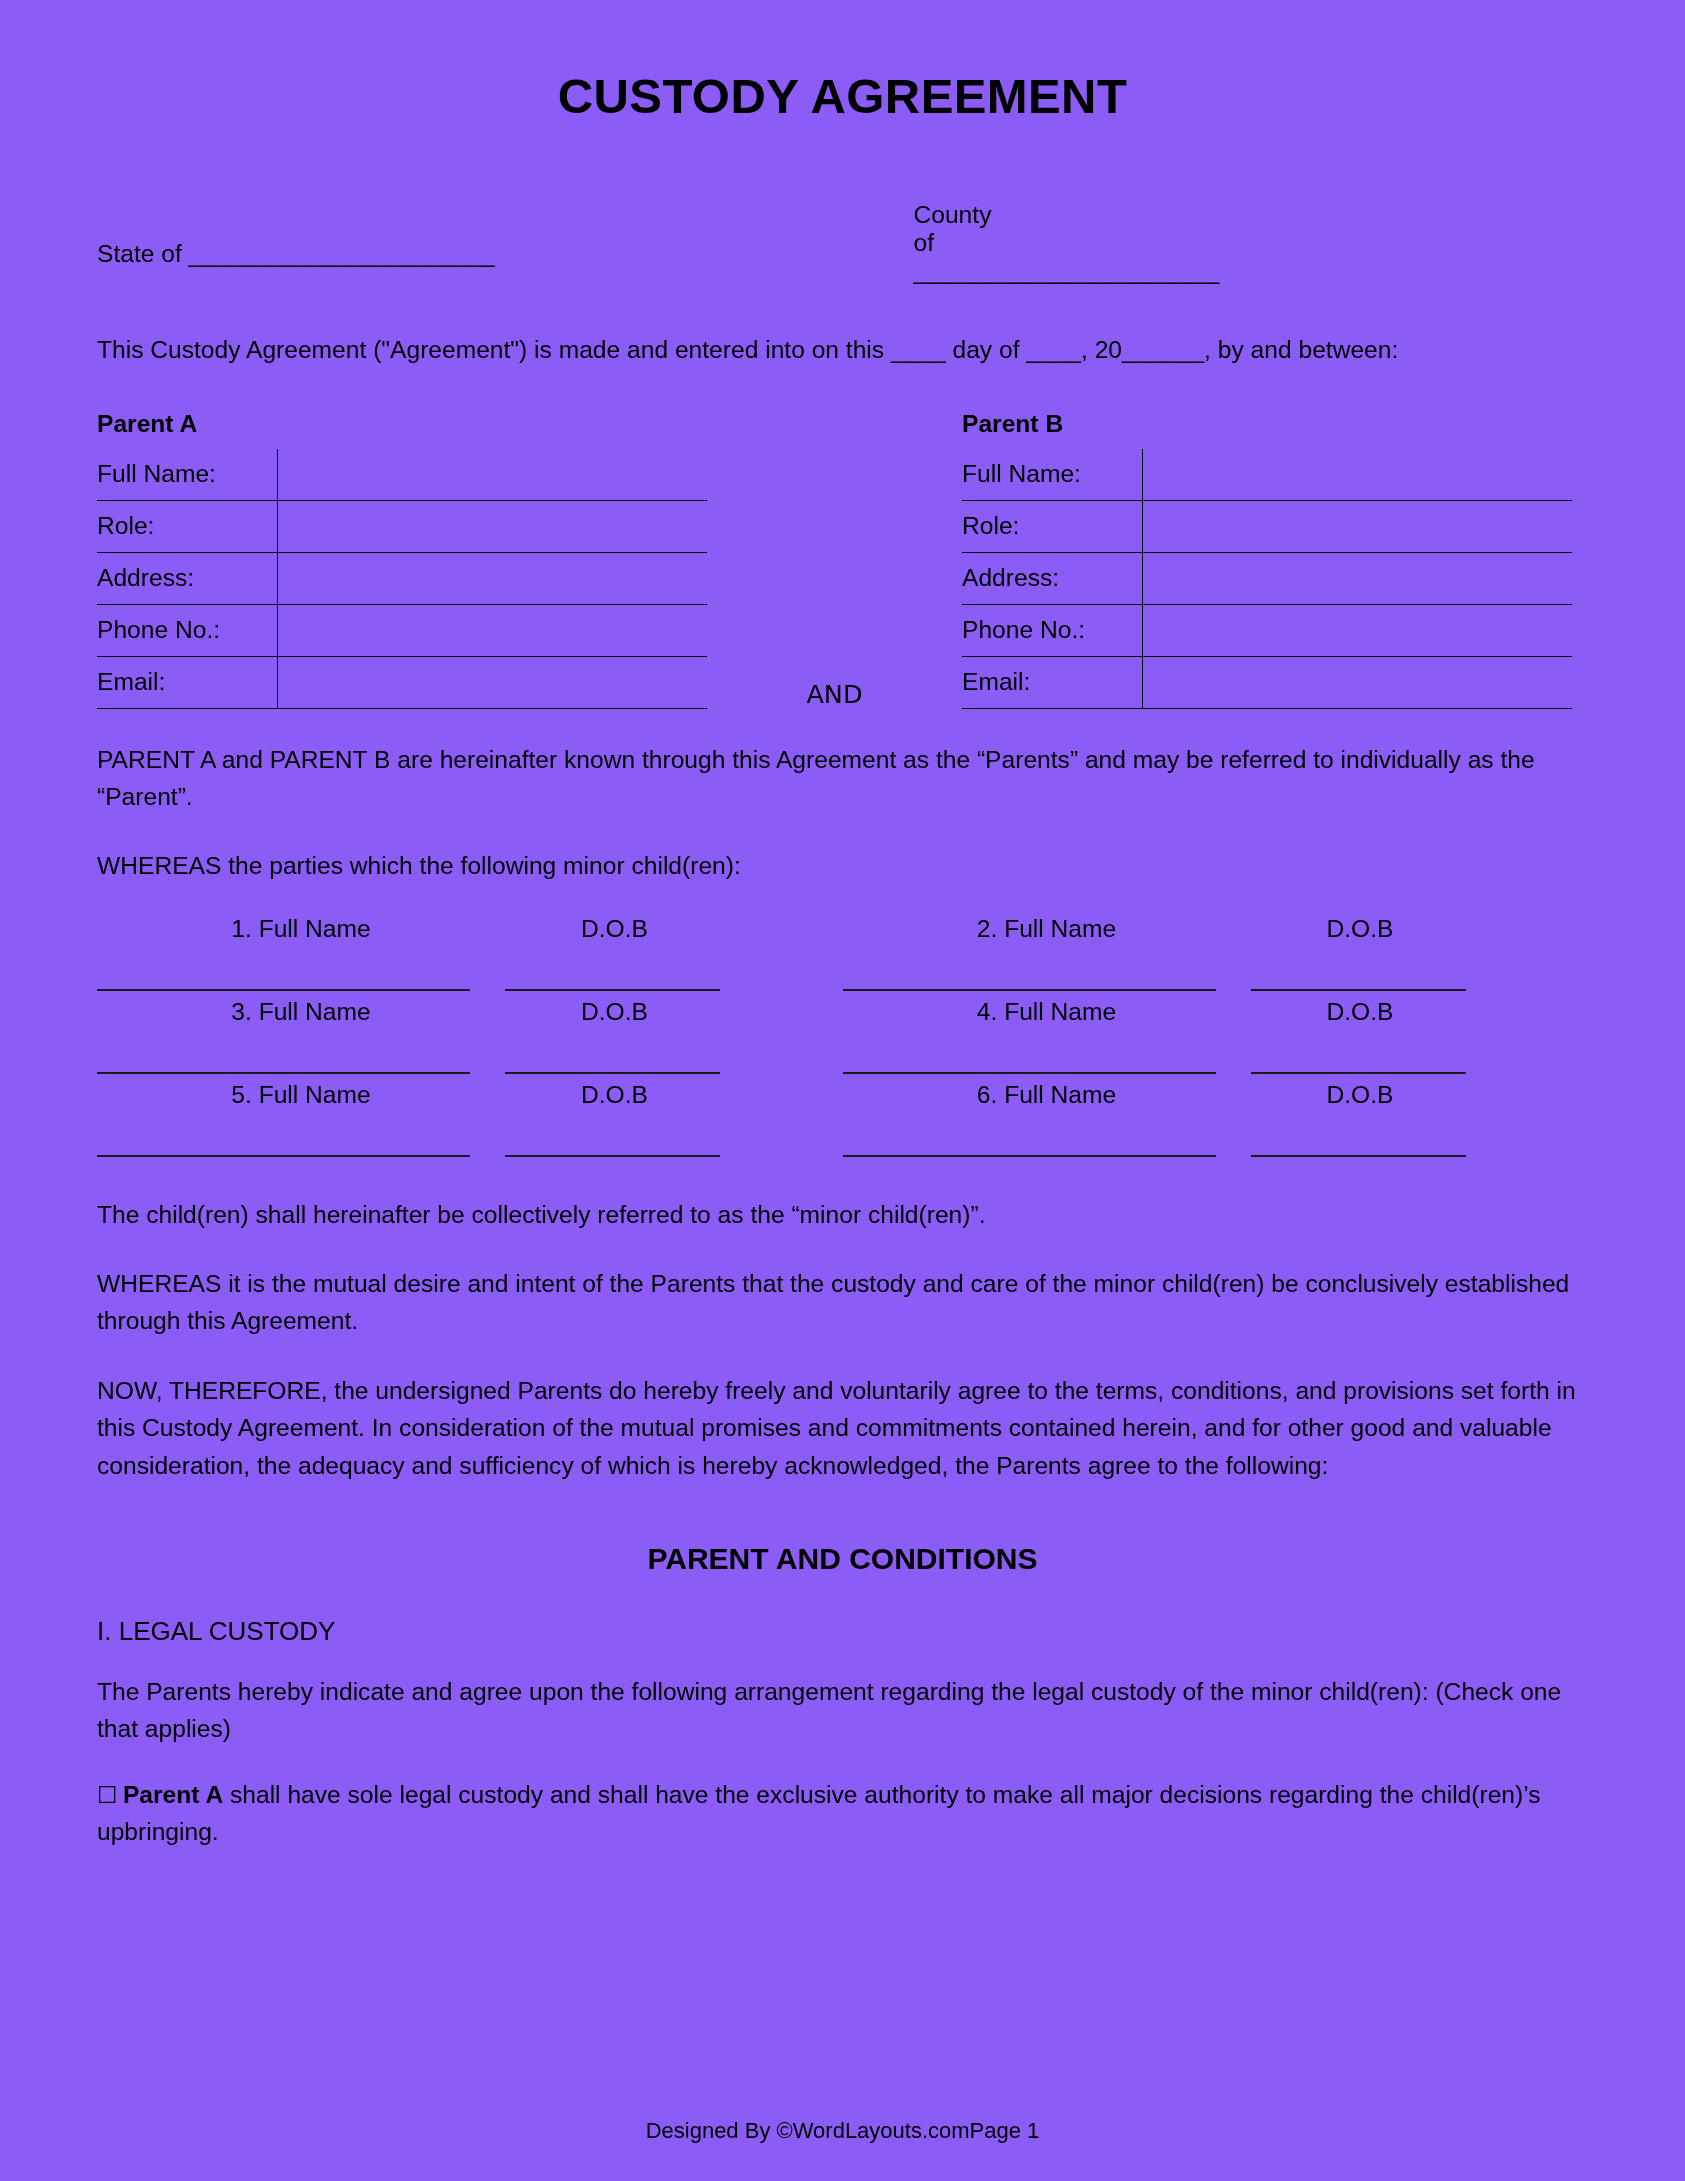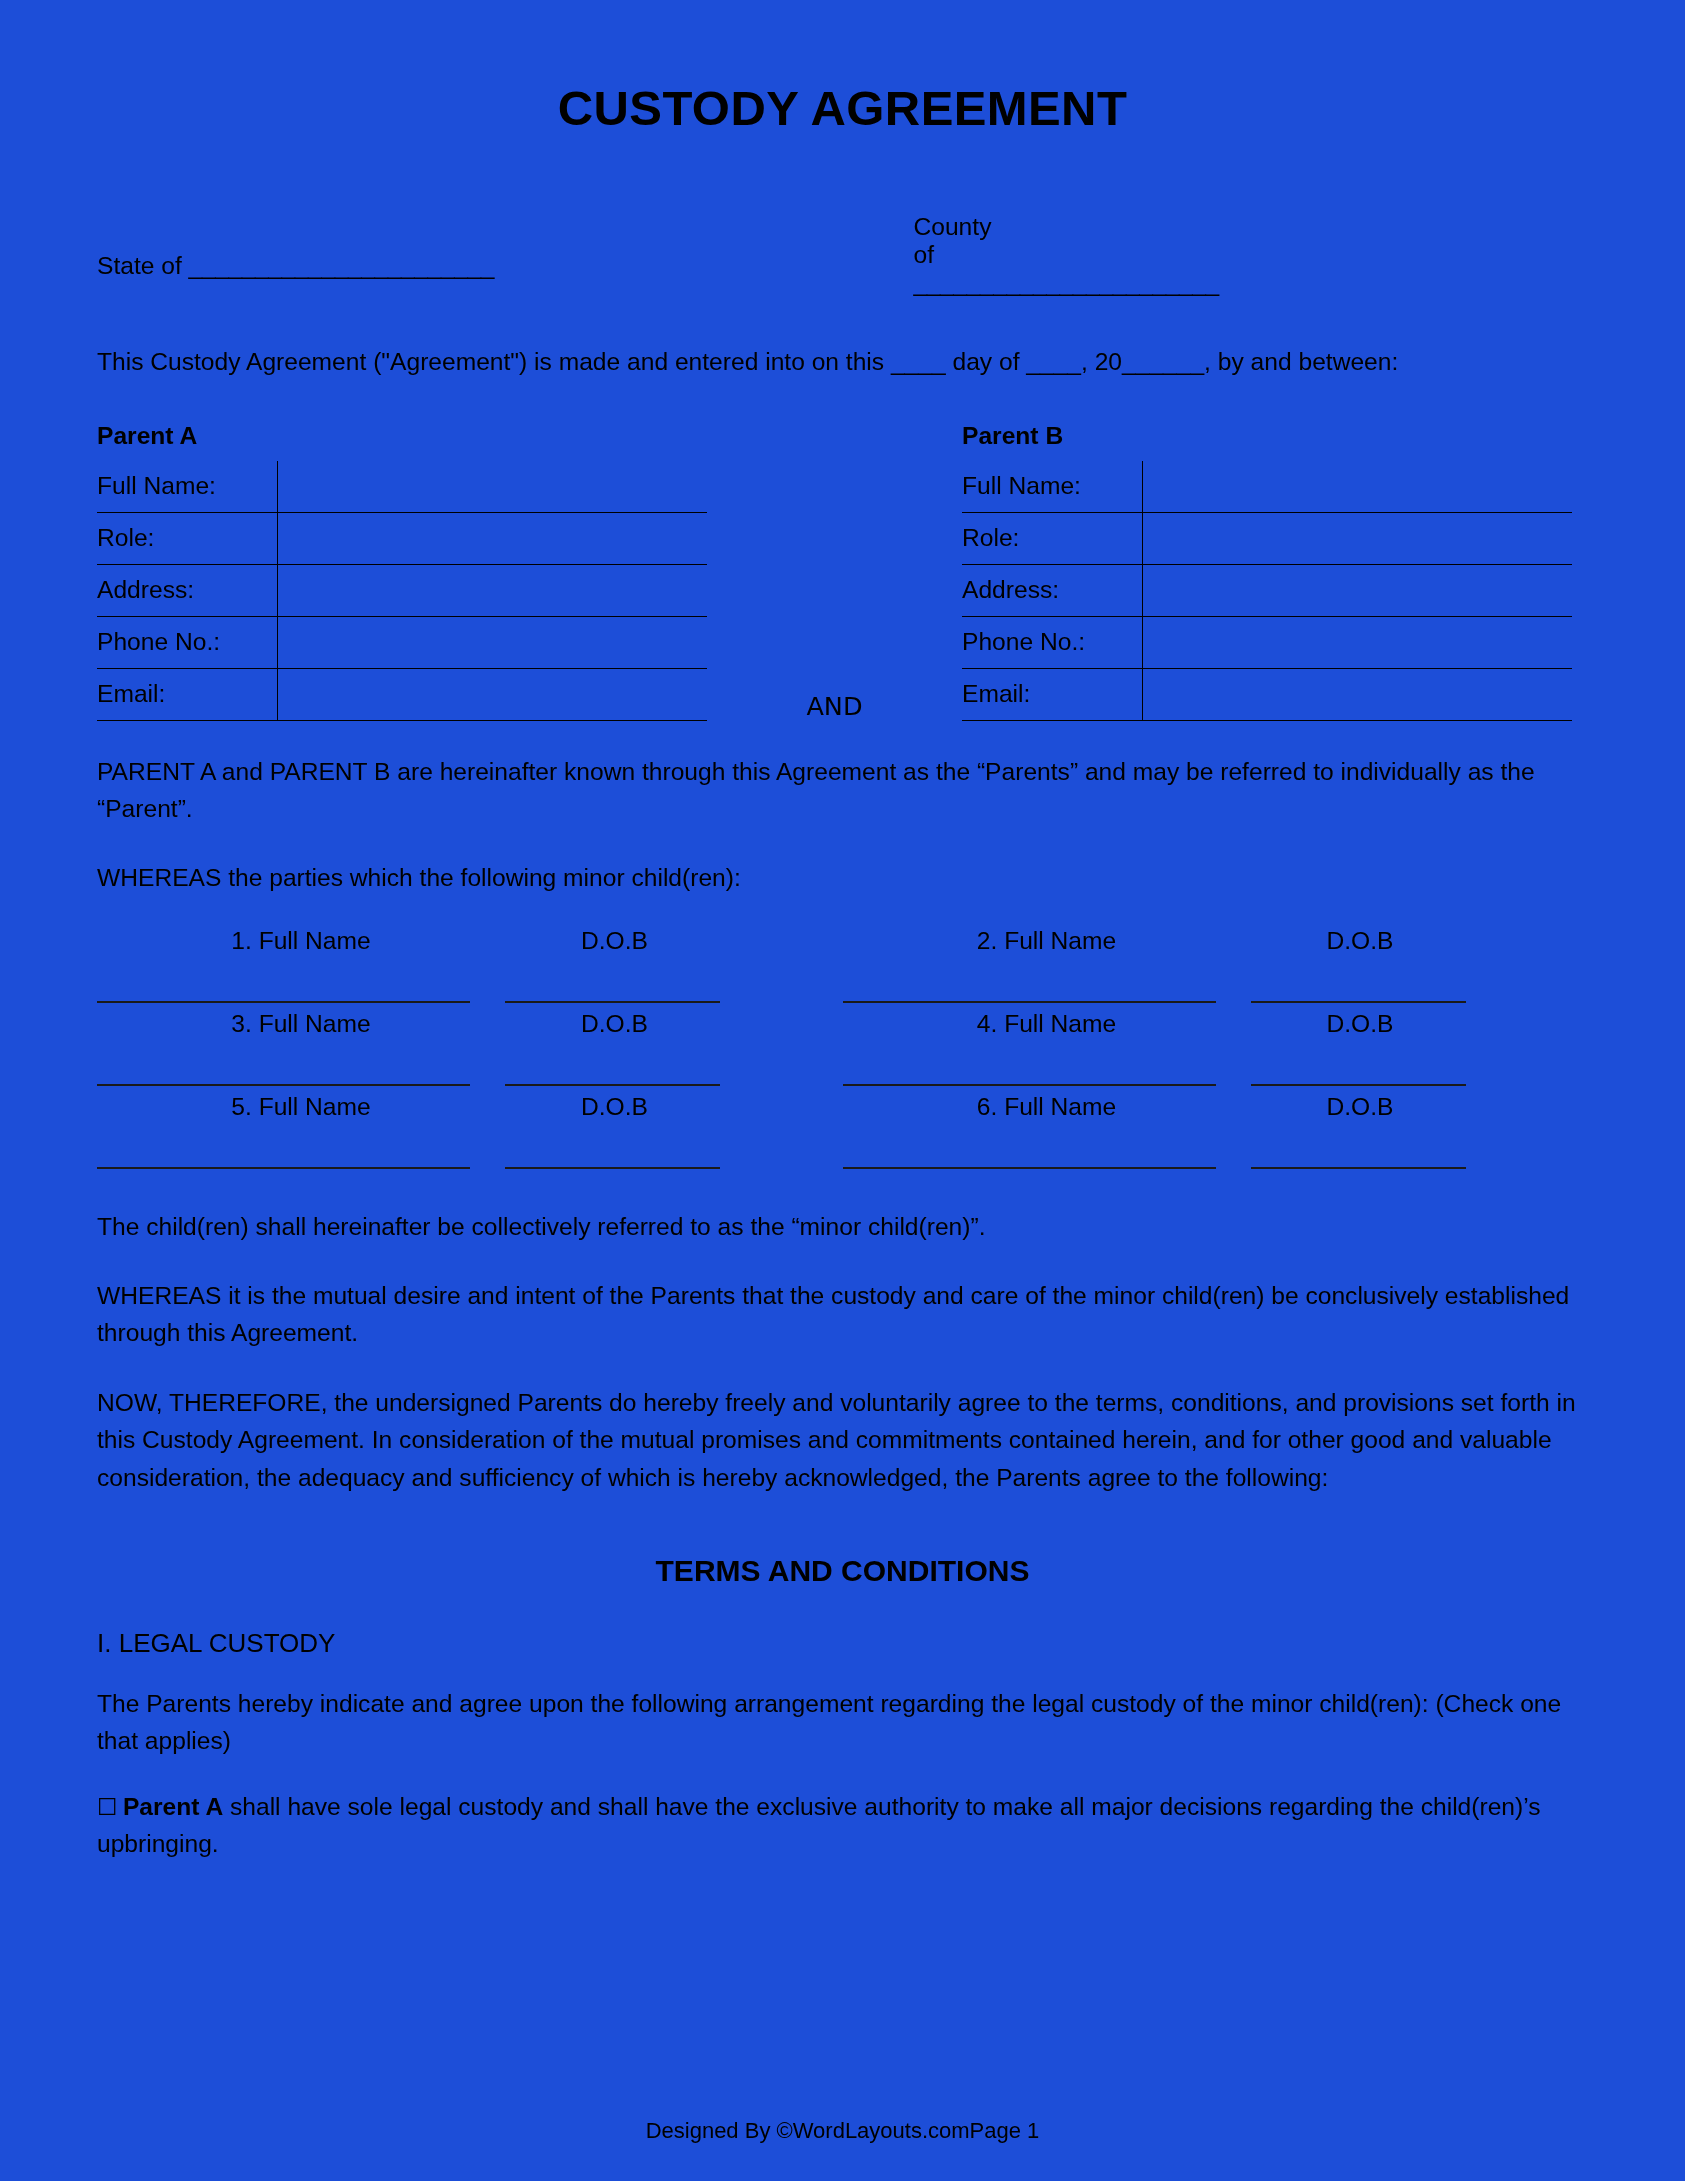--- a/index.html
+++ b/index.html
@@ -8,23 +8,23 @@
     background: #ffffff;
   }
   body {
     font-family: "Liberation Sans", sans-serif;
     color: #000000;
   }
   .page {
     position: relative;
     width: 1685px;
     height: 2181px;
-    background: #1d4ed8;
+    background: #8b5cf6;
     box-sizing: border-box;
-    padding: 12px 97px;
+    padding: 0 97px;
     overflow: hidden;
   }
 
   
   .doc-title {
     text-align: center;
     font-size: 49px;
     font-weight: bold;
     letter-spacing: 0.4px;
     margin: 0;
@@ -345,21 +345,21 @@
     </div>
 
   </div>
 
   <p class="body-par">The child(ren) shall hereinafter be collectively referred to as the “minor child(ren)”.</p>
 
   <p class="body-par">WHEREAS it is the mutual desire and intent of the Parents that the custody and care of the minor child(ren) be conclusively established through this Agreement.</p>
 
   <p class="body-par">NOW, THEREFORE, the undersigned Parents do hereby freely and voluntarily agree to the terms, conditions, and provisions set forth in this Custody Agreement. In consideration of the mutual promises and commitments contained herein, and for other good and valuable consideration, the adequacy and sufficiency of which is hereby acknowledged, the Parents agree to the following:</p>
 
-  <h2 class="section-title">TERMS AND CONDITIONS</h2>
+  <h2 class="section-title">PARENT AND CONDITIONS</h2>
 
   <h3 class="clause-title">I. LEGAL CUSTODY</h3>
 
   <p class="body-par tight">The Parents hereby indicate and agree upon the following arrangement regarding the legal custody of the minor child(ren): (Check one that applies)</p>
 
   <p class="check-item">
     <span class="checkbox-glyph">☐</span><b>Parent A</b><span> shall have sole legal custody and shall have the exclusive authority to make all major decisions regarding the child(ren)’s upbringing.</span>
   </p>
 
 

